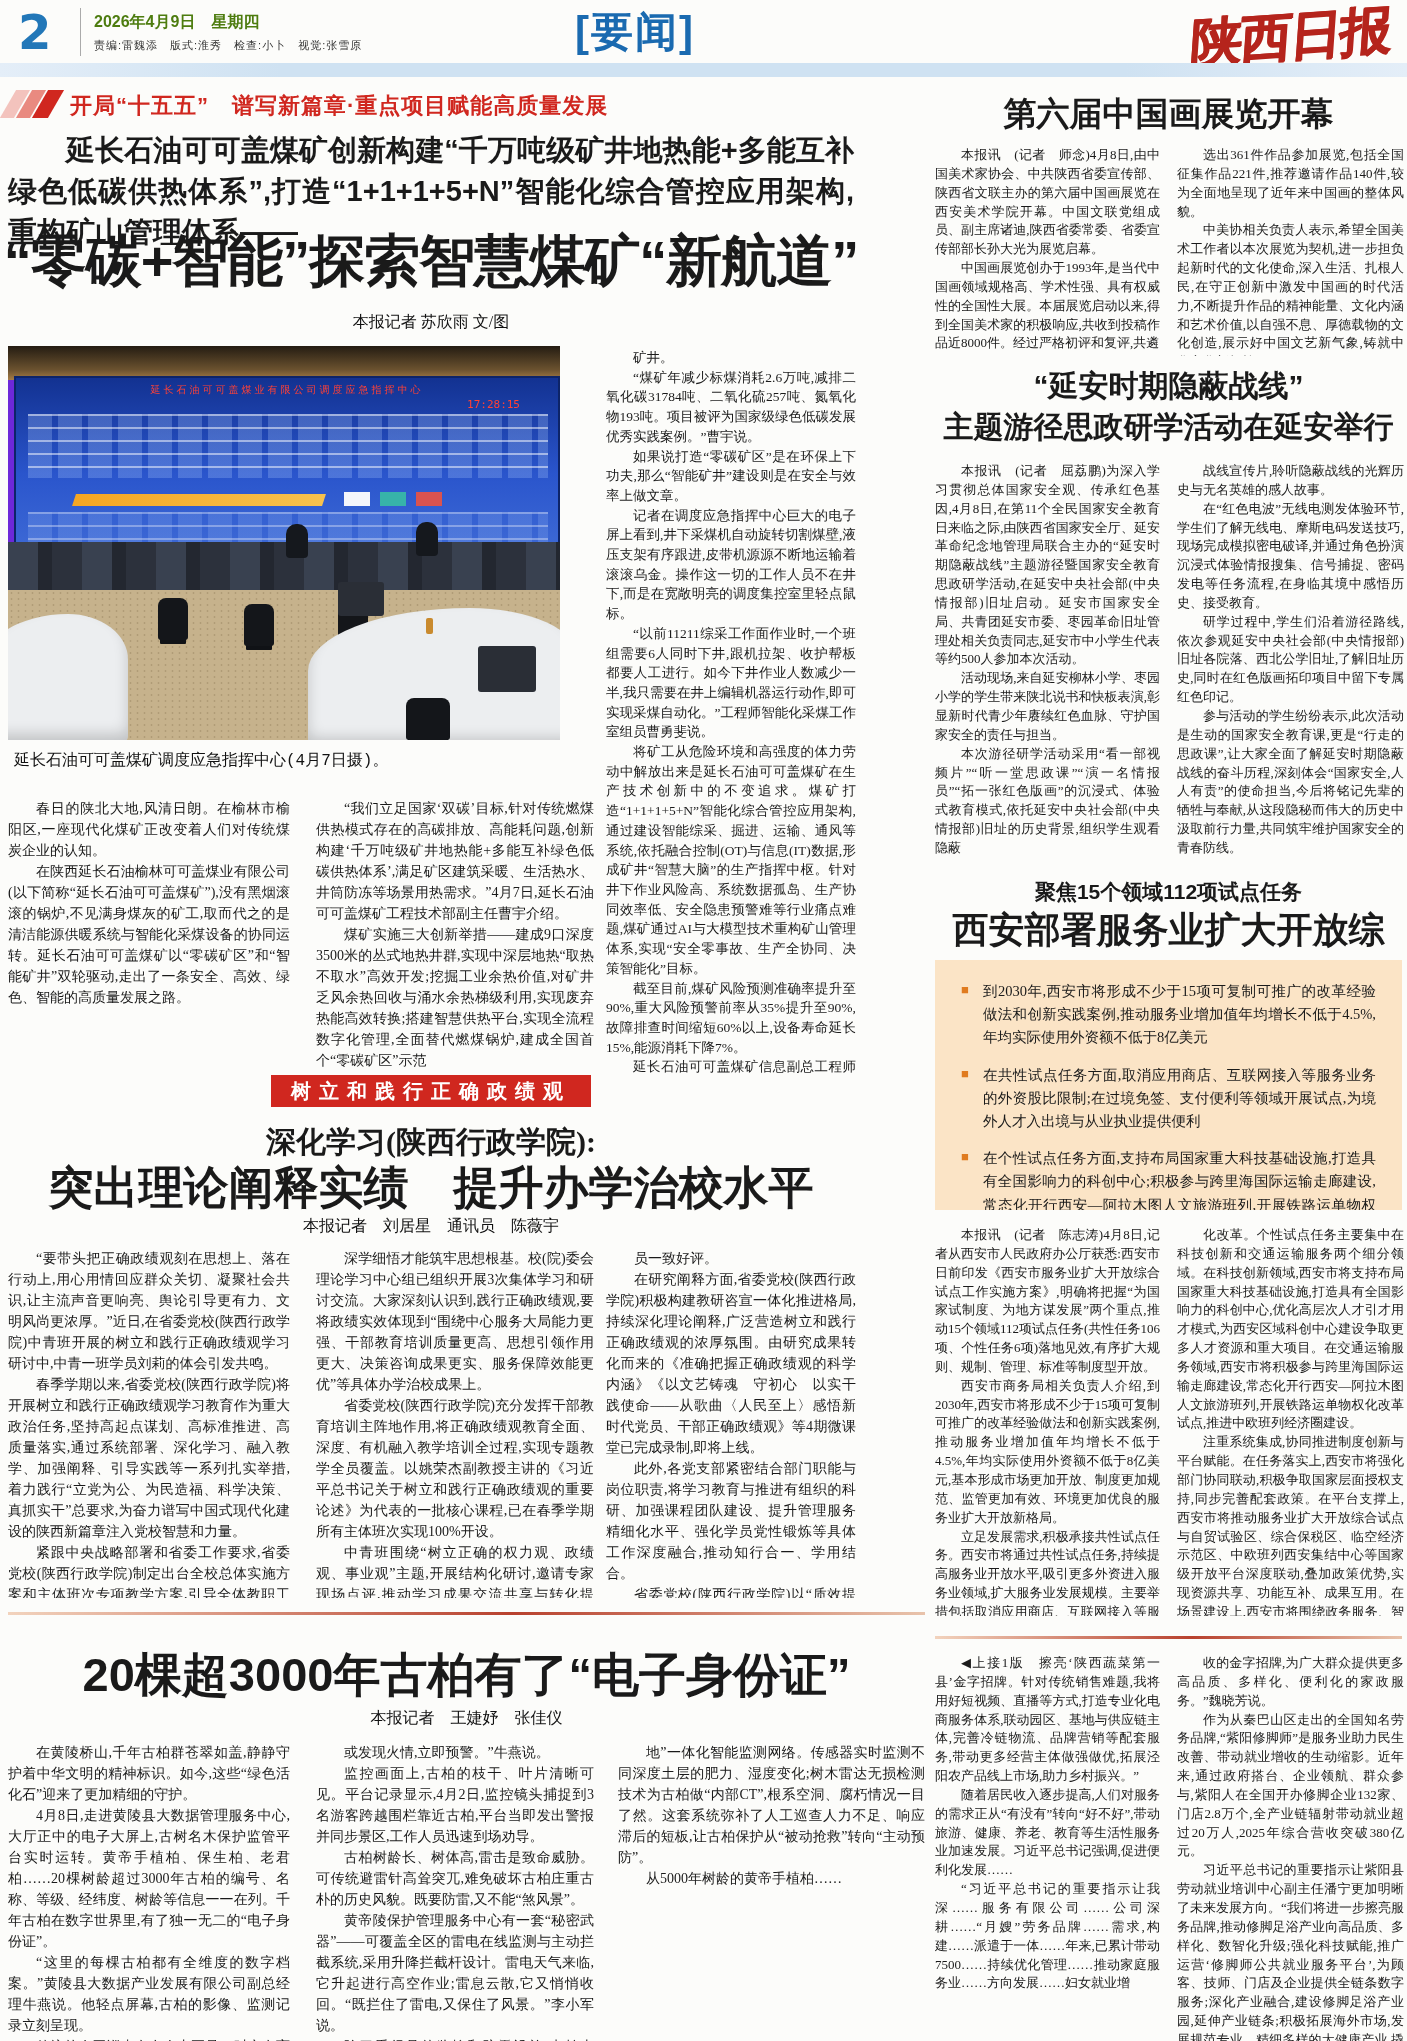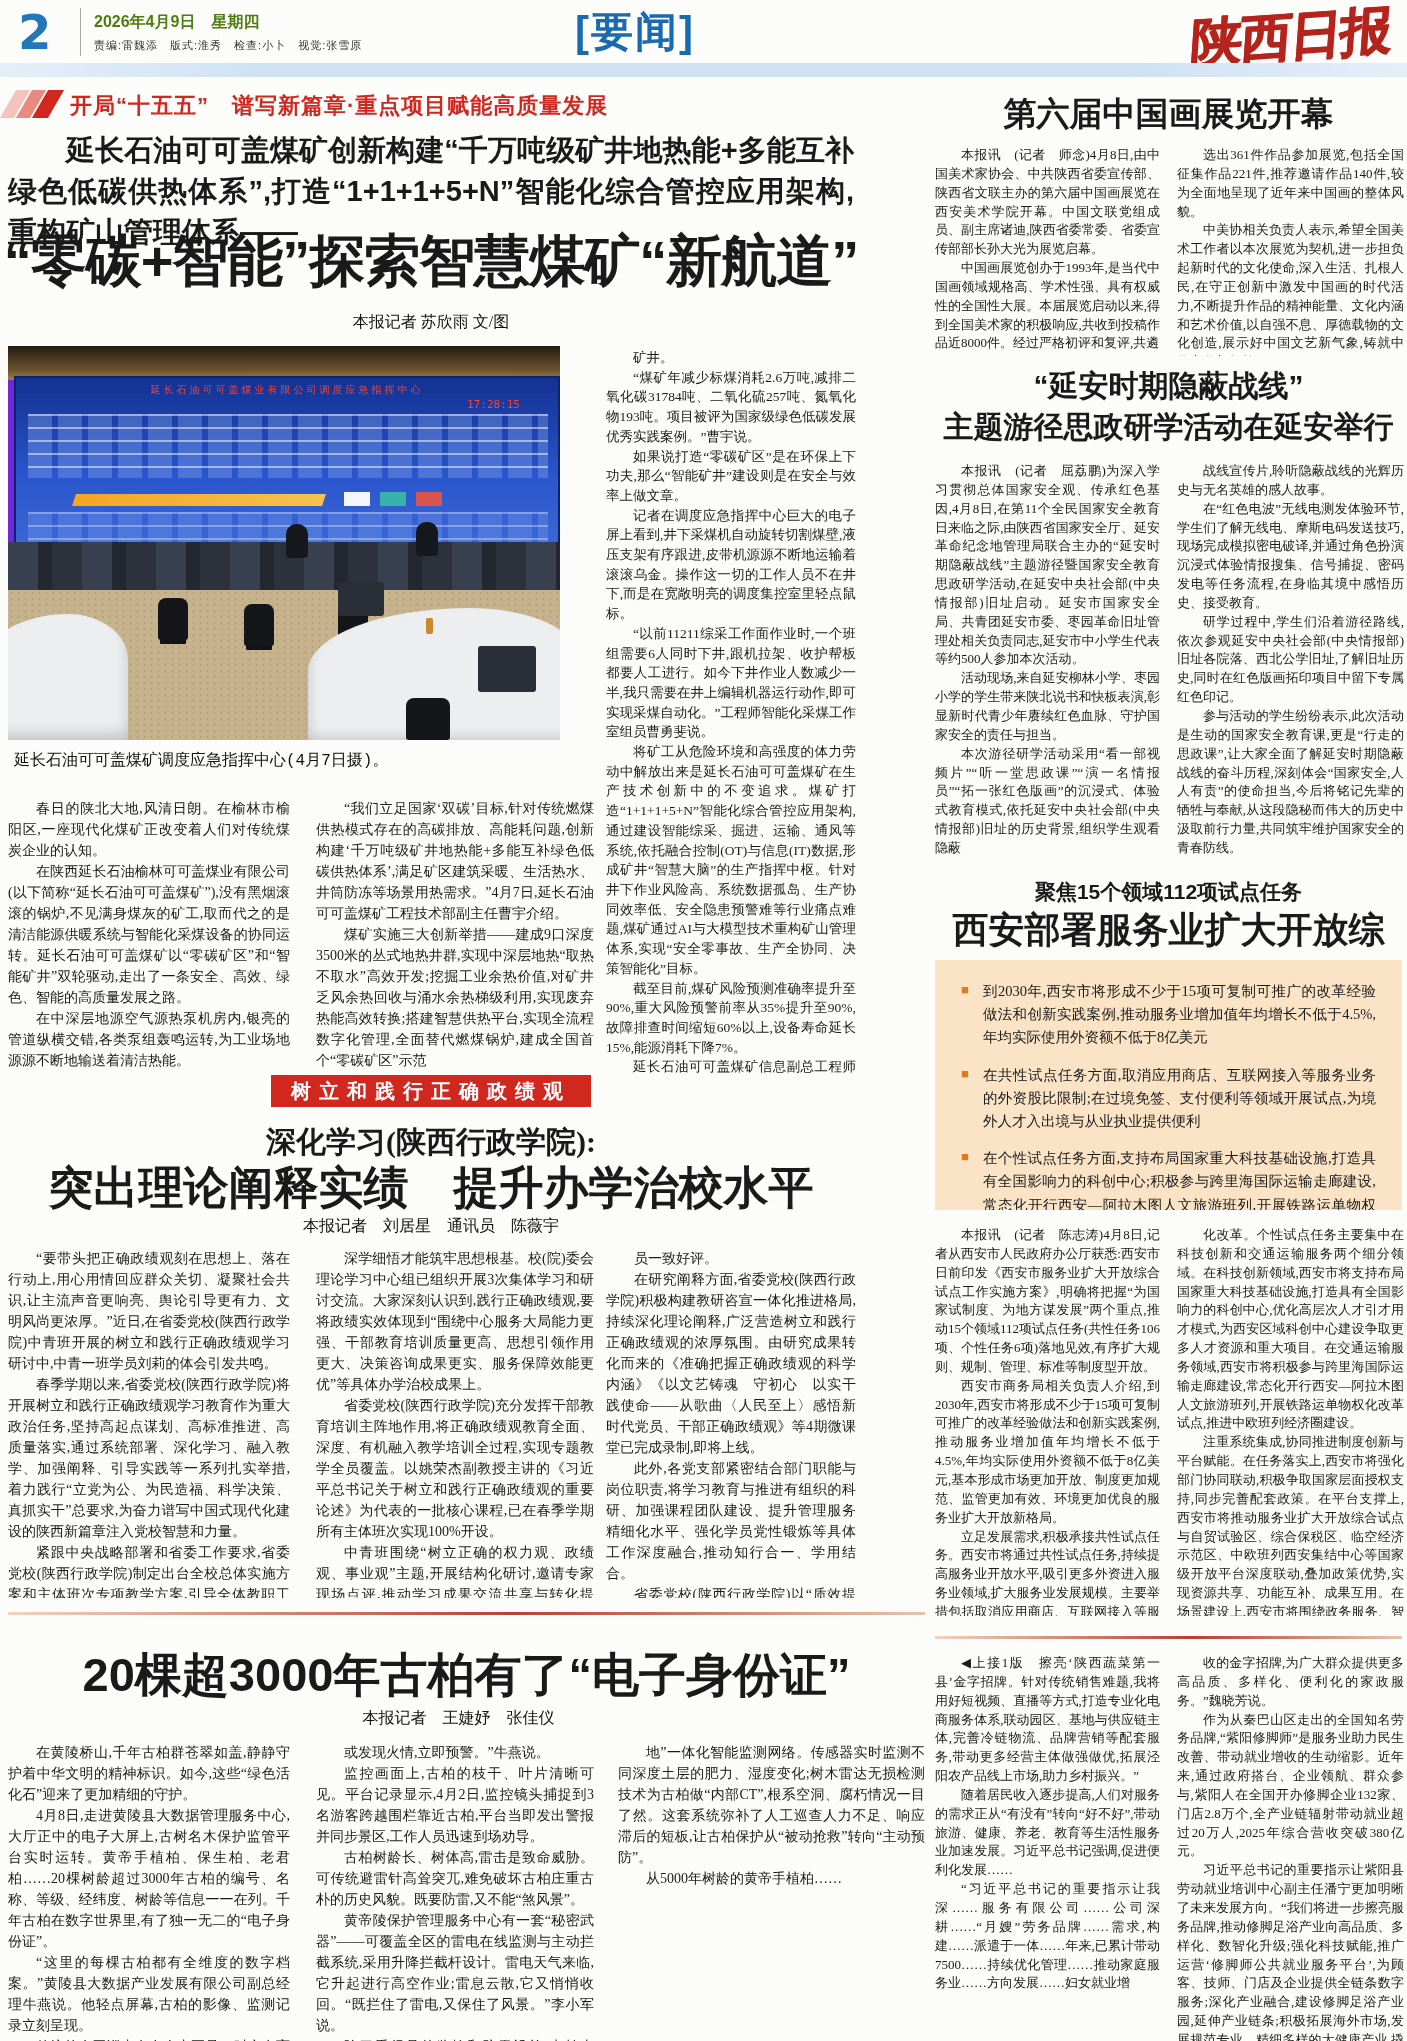--- a/index.html
+++ b/index.html
@@ -118,21 +118,20 @@
     <div class="ph-monitor" style="left:330px;top:236px;width:46px;height:34px;"></div>
     <div class="ph-monitor" style="left:470px;top:300px;width:58px;height:46px;"></div>
     <div class="ph-bottle" style="left:418px;top:272px;"></div>
     <div class="ph-chair" style="left:398px;top:352px;width:44px;height:42px;"></div>
   </div>
   <div class="abs caption" style="left:14px;top:750px;width:546px;">延长石油可可盖煤矿调度应急指挥中心(4月7日摄)。</div>
 
   <div class="abs cols body-14" style="left:8px;top:798px;width:282px;height:276px;">
       <p>春日的陕北大地,风清日朗。在榆林市榆阳区,一座现代化煤矿正改变着人们对传统煤炭企业的认知。</p>
       <p>在陕西延长石油榆林可可盖煤业有限公司(以下简称“延长石油可可盖煤矿”),没有黑烟滚滚的锅炉,不见满身煤灰的矿工,取而代之的是清洁能源供暖系统与智能化采煤设备的协同运转。延长石油可可盖煤矿以“零碳矿区”和“智能矿井”双轮驱动,走出了一条安全、高效、绿色、智能的高质量发展之路。</p>
-      <p>在中深层地源空气源热泵机房内,银亮的管道纵横交错,各类泵组轰鸣运转,为工业场地源源不断地输送着清洁热能。</p>
     </div>
   <div class="abs cols body-14" style="left:316px;top:798px;width:278px;height:276px;">
       <p>“我们立足国家‘双碳’目标,针对传统燃煤供热模式存在的高碳排放、高能耗问题,创新构建‘千万吨级矿井地热能+多能互补绿色低碳供热体系’,满足矿区建筑采暖、生活热水、井筒防冻等场景用热需求。”4月7日,延长石油可可盖煤矿工程技术部副主任曹宇介绍。</p>
       <p>煤矿实施三大创新举措——建成9口深度3500米的丛式地热井群,实现中深层地热“取热不取水”高效开发;挖掘工业余热价值,对矿井乏风余热回收与涌水余热梯级利用,实现废弃热能高效转换;搭建智慧供热平台,实现全流程数字化管理,全面替代燃煤锅炉,建成全国首个“零碳矿区”示范</p>
     </div>
   <div class="abs cols body-135" style="left:606px;top:348px;width:250px;height:726px;">
       <p>矿井。</p>
       <p>“煤矿年减少标煤消耗2.6万吨,减排二氧化碳31784吨、二氧化硫257吨、氮氧化物193吨。项目被评为国家级绿色低碳发展优秀实践案例。”曹宇说。</p>
       <p>如果说打造“零碳矿区”是在环保上下功夫,那么“智能矿井”建设则是在安全与效率上做文章。</p>
       <p>记者在调度应急指挥中心巨大的电子屏上看到,井下采煤机自动旋转切割煤壁,液压支架有序跟进,皮带机源源不断地运输着滚滚乌金。操作这一切的工作人员不在井下,而是在宽敞明亮的调度集控室里轻点鼠标。</p>
@@ -161,21 +160,21 @@
   <div class="abs cols body-14" style="left:606px;top:1248px;width:250px;height:350px;">
       <p>员一致好评。</p>
       <p>在研究阐释方面,省委党校(陕西行政学院)积极构建教研咨宣一体化推进格局,持续深化理论阐释,广泛营造树立和践行正确政绩观的浓厚氛围。由研究成果转化而来的《准确把握正确政绩观的科学内涵》《以文艺铸魂　守初心　以实干践使命——从歌曲〈人民至上〉感悟新时代党员、干部正确政绩观》等4期微课堂已完成录制,即将上线。</p>
       <p>此外,各党支部紧密结合部门职能与岗位职责,将学习教育与推进有组织的科研、加强课程团队建设、提升管理服务精细化水平、强化学员党性锻炼等具体工作深度融合,推动知行合一、学用结合。</p>
       <p>省委党校(陕西行政学院)以“质效提升年”活动为重要抓手,引导全体教职员工将“立党为公、执政为民”作为价值追求,将“科学决策、真抓实干”作为行动准则。通过建立完善问题查摆与整改台账、开展常态化督导检查等方式,推动党员、干部不断锤炼党性、改进作风、提升能力,将正确政绩观深深植根于思想深处、全面落实于行动之中,努力创造经得起实践、人民、历史检验的实绩。</p>
     </div>
 
   <div class="abs sep" style="left:8px;top:1612px;width:917px;"></div>
 
   <div class="abs h-center" style="left:8px;top:1644px;width:917px;font-size:47px;">20棵超3000年古柏有了“电子身份证”</div>
-  <div class="abs byline" style="left:0;top:1708px;width:917px;">本报记者　王婕妤　张佳仪</div>
+  <div class="abs byline" style="left:8px;top:1708px;width:917px;">本报记者　王婕妤　张佳仪</div>
   <div class="abs cols body-14" style="left:8px;top:1742px;width:282px;height:299px;">
       <p>在黄陵桥山,千年古柏群苍翠如盖,静静守护着中华文明的精神标识。如今,这些“绿色活化石”迎来了更加精细的守护。</p>
       <p>4月8日,走进黄陵县大数据管理服务中心,大厅正中的电子大屏上,古树名木保护监管平台实时运转。黄帝手植柏、保生柏、老君柏……20棵树龄超过3000年古柏的编号、名称、等级、经纬度、树龄等信息一一在列。千年古柏在数字世界里,有了独一无二的“电子身份证”。</p>
       <p>“这里的每棵古柏都有全维度的数字档案。”黄陵县大数据产业发展有限公司副总经理牛燕说。他轻点屏幕,古柏的影像、监测记录立刻呈现。</p>
       <p>传统的人工巡查存在人力不足、时空有盲区、应急响应慢等痛点。如今,古树名木保护监管平台搭载2台超脑服务器,通过27路双光谱摄像头,配合AI识别算法实现实时预警,全域全时守护古柏安全。</p>
     </div>
   <div class="abs cols body-14" style="left:316px;top:1742px;width:278px;height:299px;">
       <p>或发现火情,立即预警。”牛燕说。</p>
       <p>监控画面上,古柏的枝干、叶片清晰可见。平台记录显示,4月2日,监控镜头捕捉到3名游客跨越围栏靠近古柏,平台当即发出警报并同步景区,工作人员迅速到场劝导。</p>
       <p>古柏树龄长、树体高,雷击是致命威胁。可传统避雷针高耸突兀,难免破坏古柏庄重古朴的历史风貌。既要防雷,又不能“煞风景”。</p>

